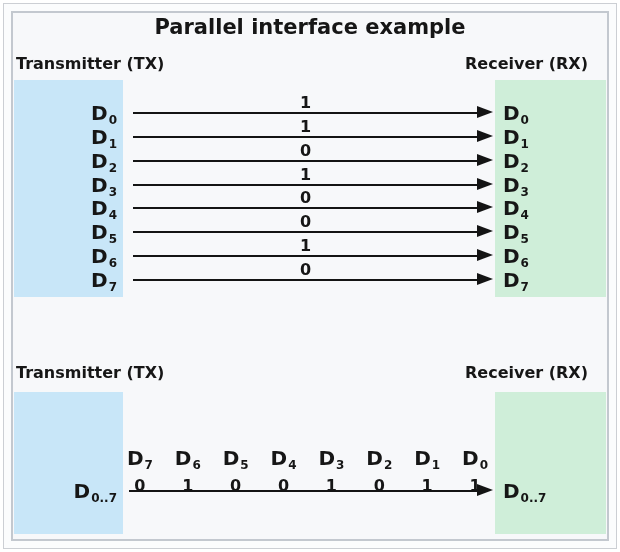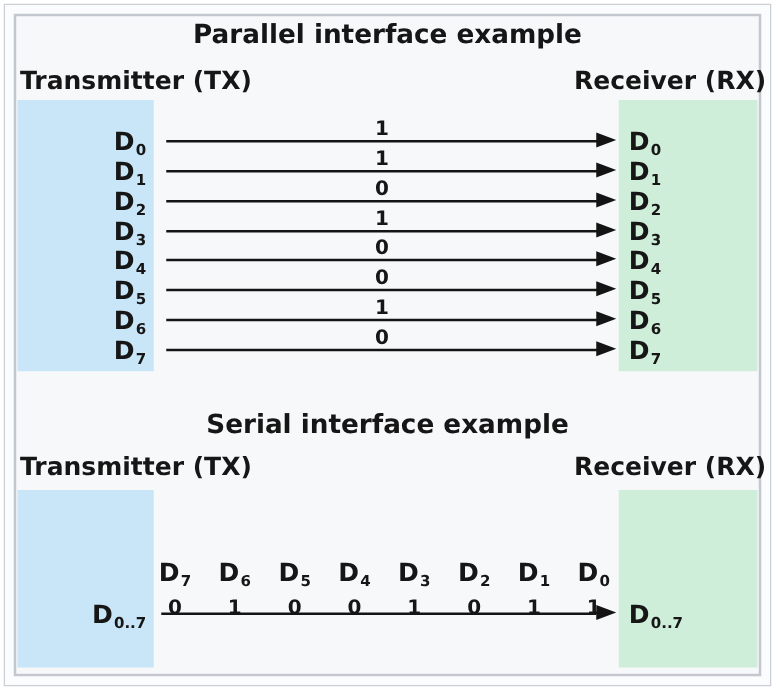--- a/index.html
+++ b/index.html
@@ -5,23 +5,23 @@
   html,body{margin:0;padding:0;background:#ffffff;}
   .screen{
     position:relative;width:620px;height:552px;background:#ffffff;
     font-family:"DejaVu Sans",sans-serif;font-weight:bold;color:#161616;
     overflow:hidden;
   }
   .frame{position:absolute;inset:3px;border:1px solid #cccfd4;background:#fbfcfd;}
   .panel{position:absolute;inset:11px;border:2px solid #c3c8cf;background:#f7f8fa;}
 
   .title{position:absolute;left:0;right:0;text-align:center;font-size:21px;line-height:28px;}
-  .sidelabel{position:absolute;font-size:20px;line-height:22px;}
+  .sidelabel{position:absolute;font-size:16px;line-height:22px;}
   .sidelabel.tx{left:16px;}
-  .sidelabel.rx{right:7px;text-align:right;}
+  .sidelabel.rx{right:32px;text-align:right;}
 
   .box{position:absolute;}
   .txbox{left:14px;width:109px;background:#c8e6f8;}
   .rxbox{left:495px;width:111px;background:#cfeed9;}
 
   
   .prow{position:absolute;left:0;width:620px;height:24px;}
   .pin{position:absolute;top:0;font-size:20px;line-height:24px;white-space:nowrap;}
   .pin-tx{left:14px;width:103px;text-align:right;}
   .pin-rx{left:503px;text-align:left;}
@@ -111,21 +111,20 @@
   </div>
 
   <div class="prow" style="top:268px">
     <div class="pin pin-tx"><span>D</span><span class="sub">7</span></div>
     <div class="bit">0</div>
     <div class="wire"></div>
     <div class="ahead"></div>
     <div class="pin pin-rx"><span>D</span><span class="sub">7</span></div>
   </div>
 
-  <div class="title" style="top:325px">Serial interface example</div>
   <div class="sidelabel tx" style="top:362px">Transmitter (TX)</div>
   <div class="sidelabel rx" style="top:362px">Receiver (RX)</div>
   <div class="box txbox" style="top:392px;height:142px"></div>
   <div class="box rxbox" style="top:392px;height:142px"></div>
 
   <div class="sbits">
     <div class="scol">
       <div class="sd"><span>D</span><span class="sub">7</span></div>
       <div class="sbit">0</div>
     </div>

